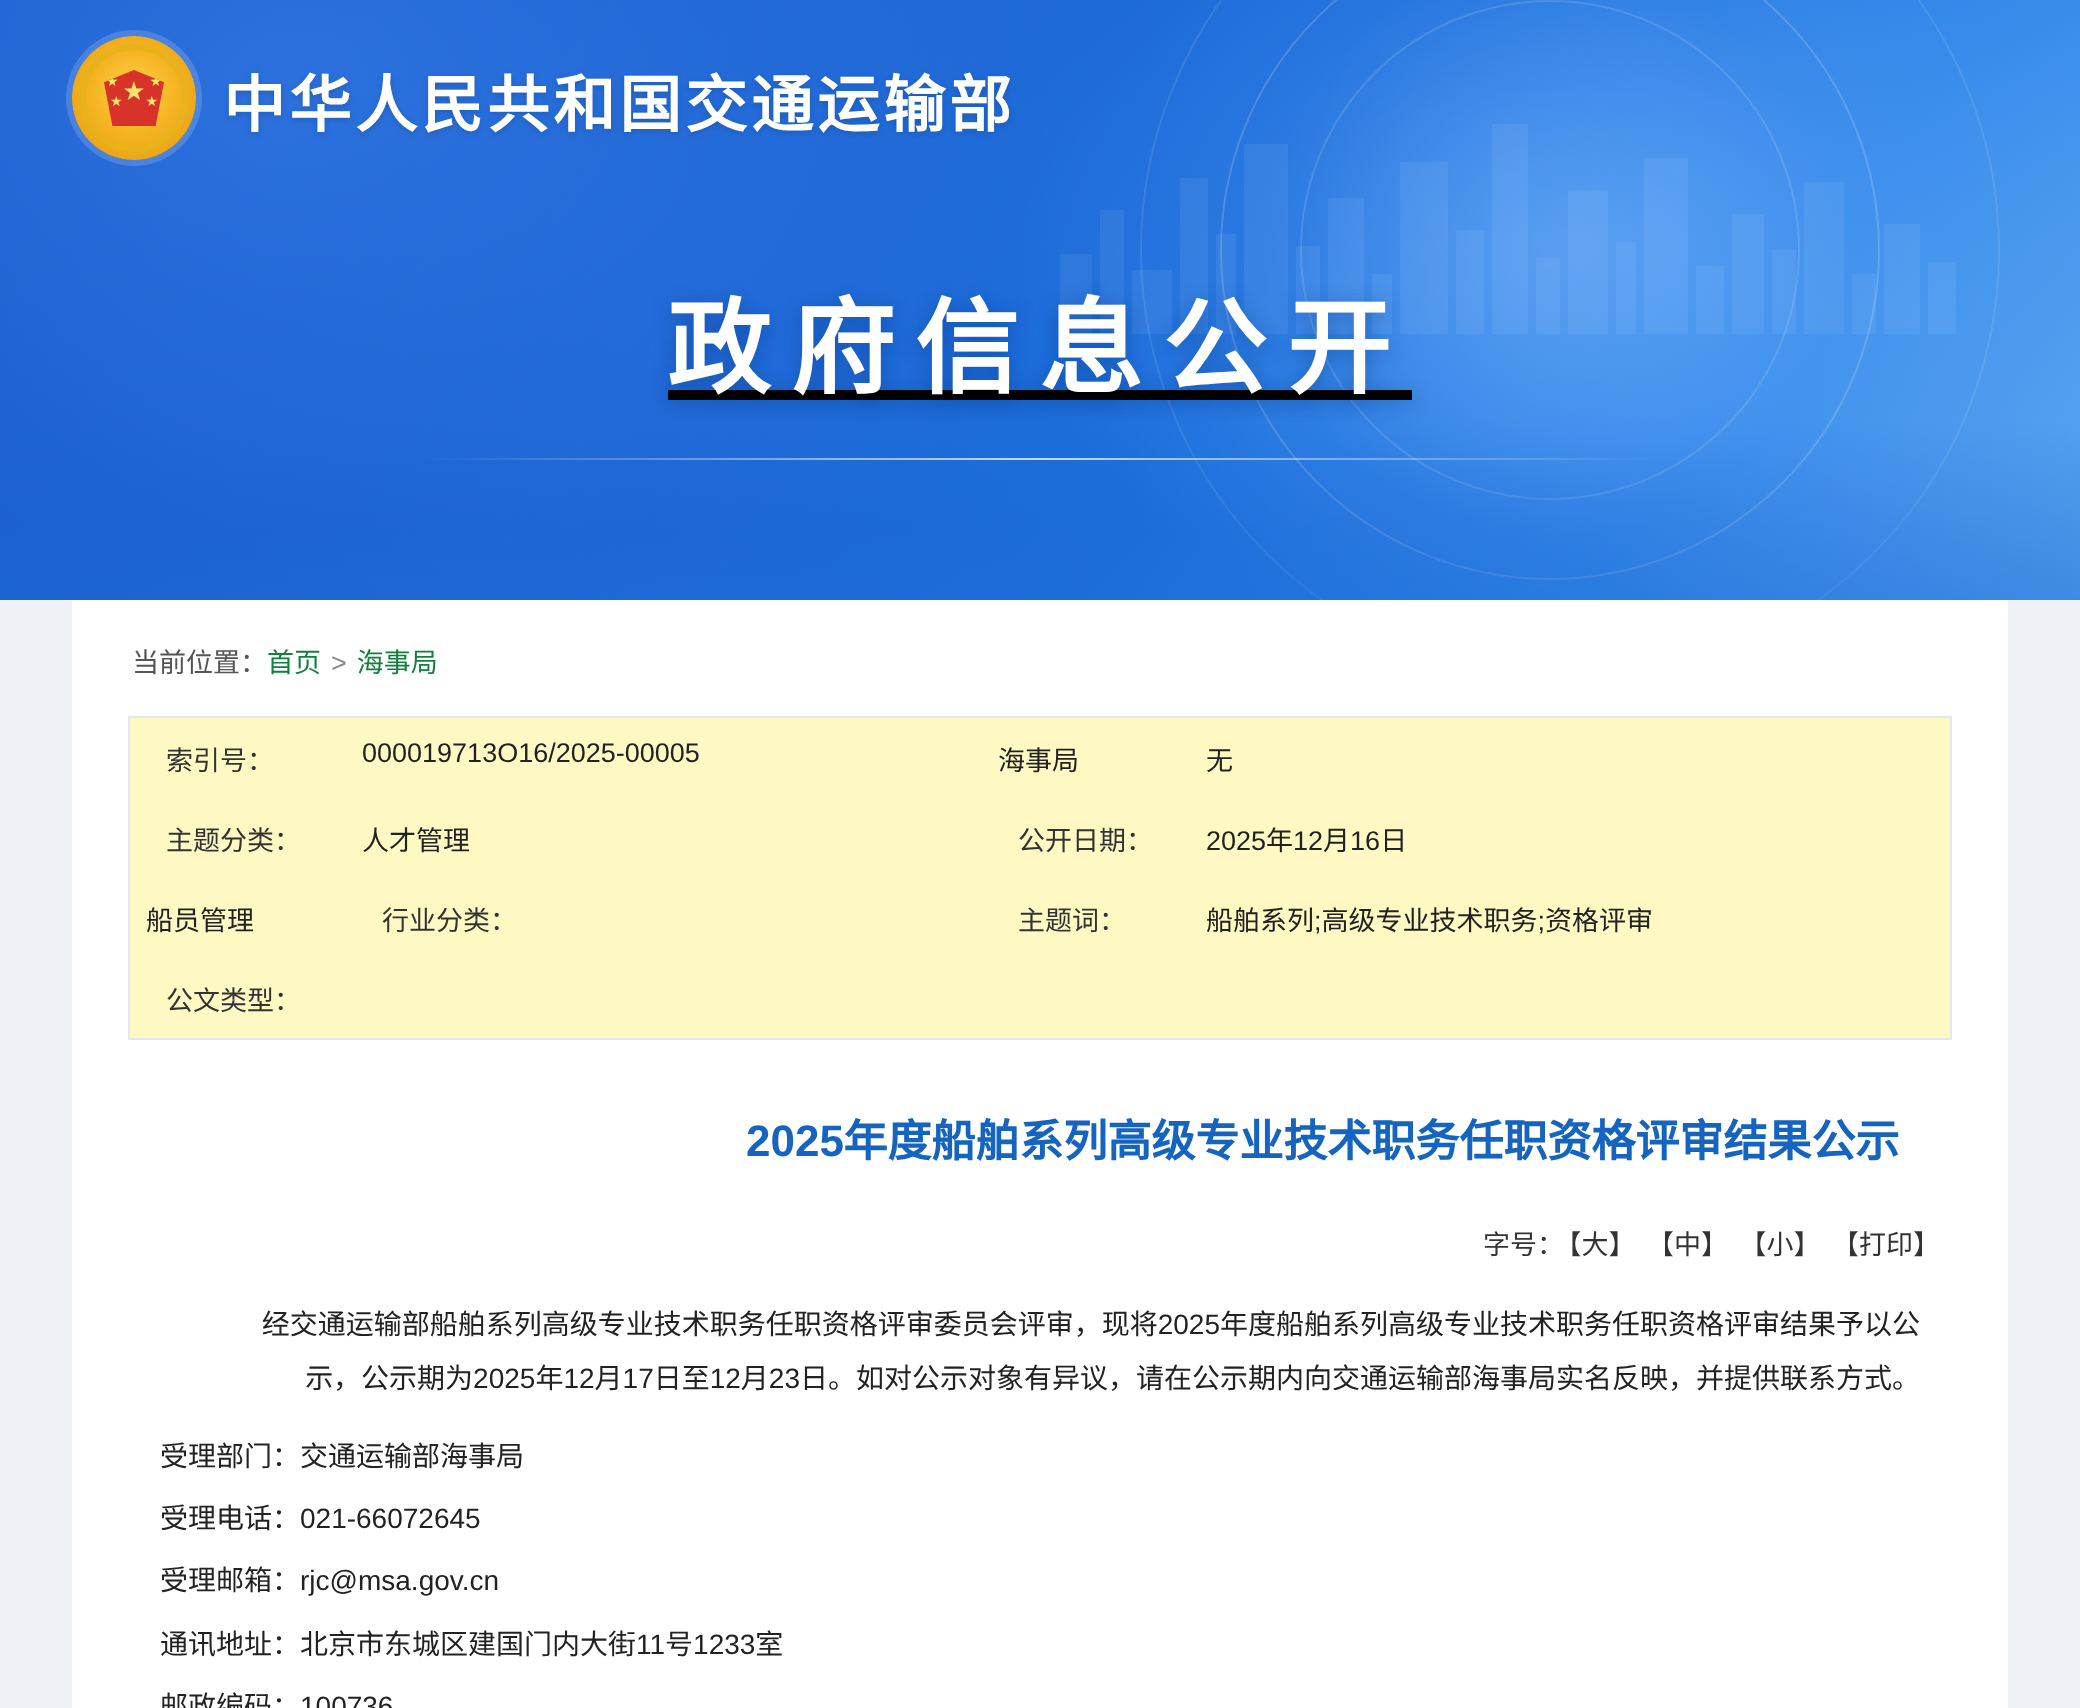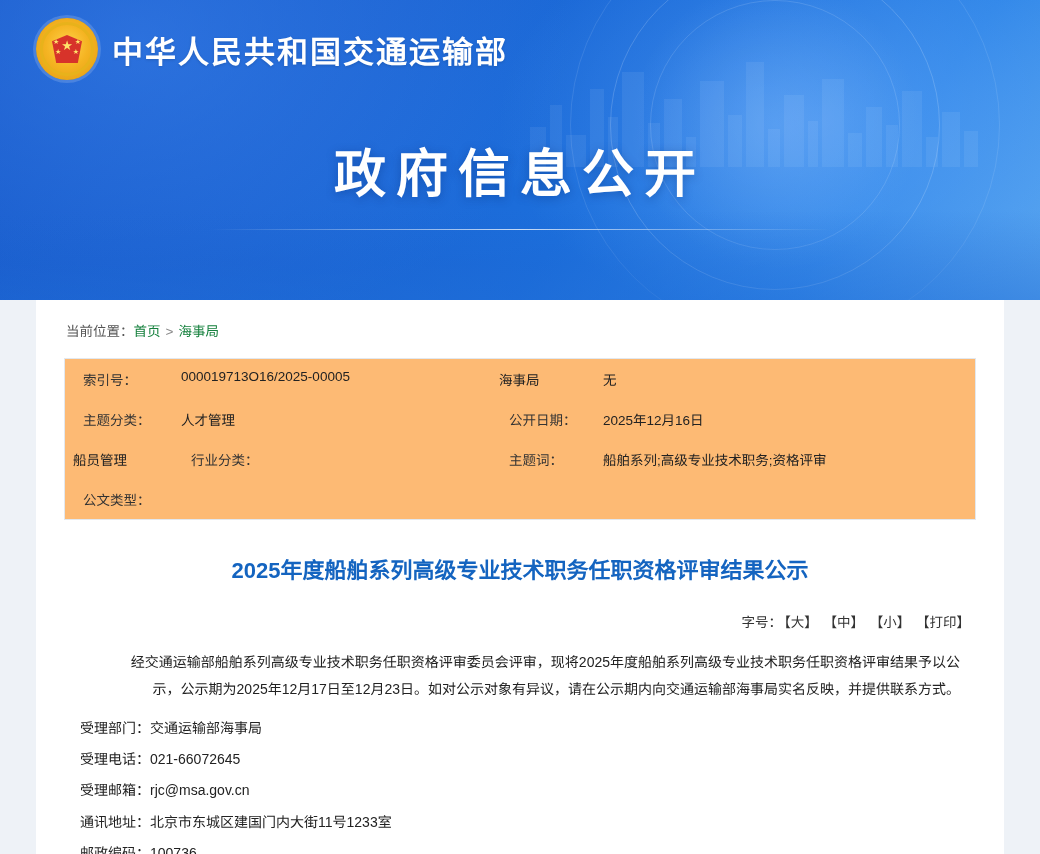--- a/index.html
+++ b/index.html
@@ -93,20 +93,21 @@
     font-weight: bold;
     letter-spacing: 2px;
     text-shadow: 0 1px 3px rgba(0,0,0,0.15);
   }
 
   .banner-center {
     position: absolute;
     left: 0; right: 0; top: 132px;
     text-align: center;
     z-index: 4;
+    text-decoration: underline;
   }
   .banner-center h1 {
     margin: 0;
     color: #ffffff;
     font-size: 52px;
     letter-spacing: 10px;
     font-weight: bold;
     text-shadow: 0 2px 10px rgba(0,40,110,0.35);
   }
   .banner-rule {
@@ -134,39 +135,39 @@
     color: #555;
     border-bottom: 0;
   }
   .crumb a { color: #15803d; text-decoration: none; }
   .crumb .sep { margin: 0 5px; color: #888; }
 
   
   .meta {
     margin: 4px 28px 0;
     border: 1px solid #e2e8ef;
-    background: #fdba74;
+    background: #fef9c3;
     display: grid;
     grid-template-columns: 108px 318px 104px 1fr;
     font-size: 13.5px;
     color: #333;
   }
   .meta .cell {
     padding: 10px 8px;
   }
   .meta .lbl {
     color: #333;
     text-align: left;
     padding-left: 18px;
   }
   .meta .val { color: #222; }
 
   .doc-title {
     margin: 34px 54px 0;
-    text-align: center;
+    text-align: right;
     color: #1464c0;
     font-size: 22px;
     font-weight: bold;
     line-height: 1.5;
   }
 
   .fontsize-bar {
     margin: 24px 34px 0;
     text-align: right;
     font-size: 13.5px;

